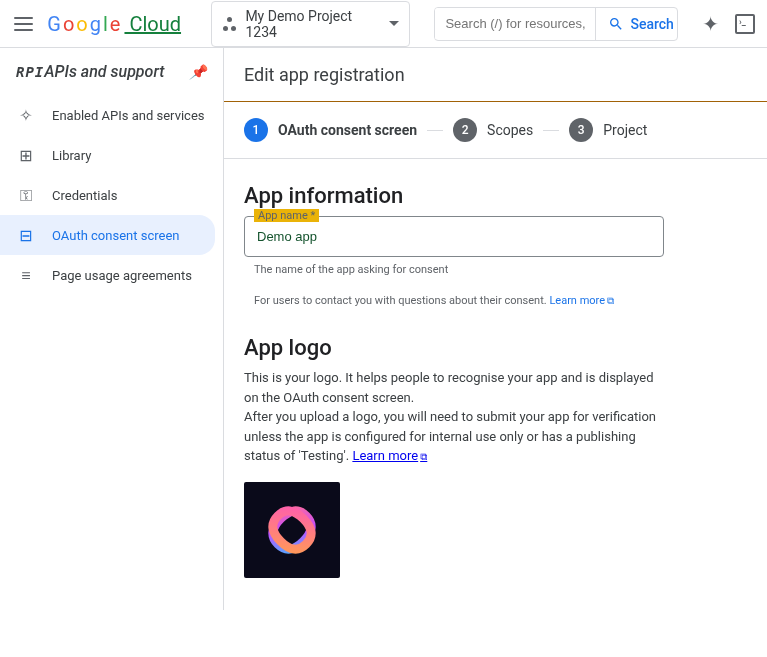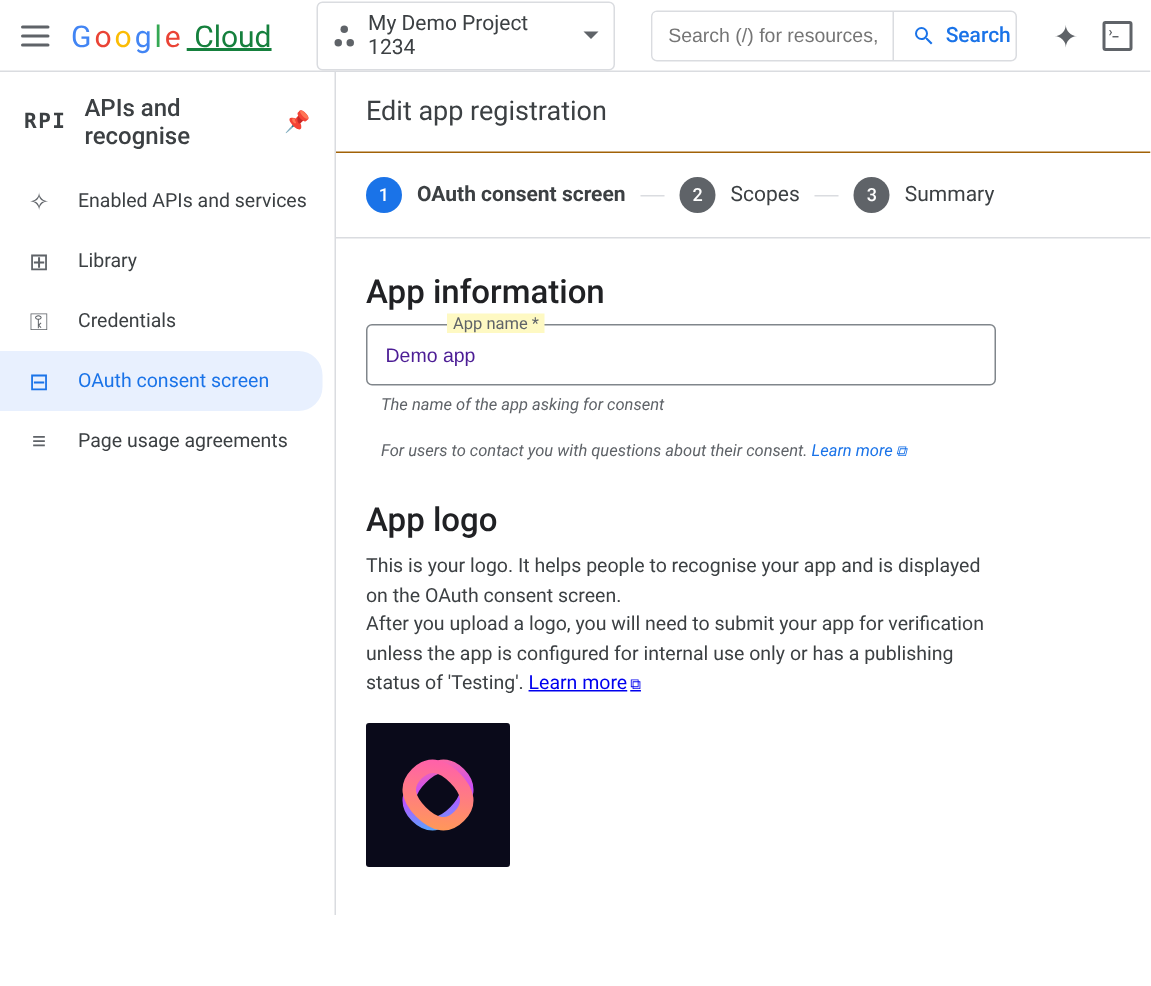--- a/index.html
+++ b/index.html
@@ -25,21 +25,21 @@
     .searchbox .search-btn svg { width: 16px; height: 16px; }
     .spacer { flex: 1; }
     .topicons { display: flex; gap: 16px; align-items: center; }
     .topicons .sparkle { font-size: 20px; color: #5f6368; cursor: pointer; }
     .topicons .shell { width: 20px; height: 20px; border: 2px solid #5f6368; border-radius: 2px; position: relative; cursor: pointer; }
     .topicons .shell::after { content: '›_'; position: absolute; font-size: 9px; color: #5f6368; top: 1px; left: 2px; font-weight: bold; }
 
     
     .layout { display: flex; }
     .sidebar { width: 224px; border-right: 1px solid #dadce0; padding-top: 0; }
-    .sidebar-header { display: flex; align-items: center; gap: 12px; padding: 14px 16px; font-size: 16px; font-weight: 500; color: #3c4043; }
+    .sidebar-header { display: flex; align-items: center; padding: 14px 16px; font-size: 16px; font-weight: 500; color: #3c4043; font-style: italic; }
     .api-logo { font-family: monospace; font-weight: bold; font-size: 14px; letter-spacing: 1px; }
     .pin-icon { color: #1a73e8; font-size: 14px; margin-left: auto; }
     .nav { list-style: none; }
     .nav li { display: flex; align-items: center; gap: 16px; padding: 10px 16px; font-size: 13px; color: #3c4043; cursor: pointer; }
     .nav li.active { background: #e8f0fe; color: #1a73e8; border-radius: 0 16px 16px 0; margin-right: 8px; }
     .nav li.active .nav-icon { color: #1a73e8; }
     .nav-icon { width: 20px; height: 20px; display: flex; align-items: center; justify-content: center; color: #5f6368; font-size: 16px; }
 
     
     .main { flex: 1; padding: 0; }
@@ -51,25 +51,25 @@
     .step-num.active { background: #1a73e8; }
     .step-label { font-size: 14px; color: #3c4043; }
     .step-label.active { font-weight: 700; }
     .step-div { width: 16px; height: 1px; background: #dadce0; }
     
     .content { padding: 24px 20px; max-width: 460px; }
     .section-title { font-size: 22px; font-weight: 500; color: #202124; margin-bottom: 8px; }
     .section-desc { font-size: 13px; color: #3c4043; line-height: 1.5; margin-bottom: 16px; }
     
     .field { position: relative; margin-bottom: 4px; }
-    .field-label { position: absolute; top: -7px; left: 10px; background: #fef9c3; padding: 0 4px; font-size: 11px; color: #5f6368; margin-left: 44px; }
-    .field input, .field .select-box { width: 100%; border: 1px solid #80868b; border-radius: 4px; padding: 12px 12px; font-size: 13px; color: #4c1d95; outline: none; }
+    .field-label { position: absolute; top: -7px; left: 10px; background: #eab308; padding: 0 4px; font-size: 11px; color: #5f6368; }
+    .field input, .field .select-box { width: 100%; border: 1px solid #80868b; border-radius: 4px; padding: 12px 12px; font-size: 13px; color: #14532d; outline: none; }
     .field .select-box { display: flex; justify-content: space-between; align-items: center; cursor: pointer; height: 42px; }
     .field .select-box .caret { width: 0; height: 0; border-left: 5px solid transparent; border-right: 5px solid transparent; border-top: 5px solid #3c4043; }
-    .helper { font-size: 11px; color: #5f6368; margin: 6px 0 18px 10px; font-style: italic; }
+    .helper { font-size: 11px; color: #5f6368; margin: 6px 0 18px 10px; }
     .helper a { color: #1a73e8; text-decoration: none; }
     .ext-icon { font-size: 10px; margin-left: 2px; }
     
     .logo-section { margin-top: 28px; }
     .logo-preview { width: 96px; height: 96px; background: #0a0a1a; border-radius: 2px; display: flex; align-items: center; justify-content: center; margin-bottom: 8px; }
     .logo-preview svg { width: 64px; height: 64px; }
   </style>
 </head>
 <body>
 
@@ -107,21 +107,21 @@
     <span class="sparkle">✦</span>
     <span class="shell"></span>
   </div>
 </div>
 
 <div class="layout">
 
   <div class="sidebar">
     <div class="sidebar-header">
       <span class="api-logo">RPI</span>
-      <span>APIs and recognise</span>
+      <span>APIs and support</span>
       <span class="pin-icon">📌</span>
     </div>
     <ul class="nav">
       <li>
         <span class="nav-icon">✧</span>
         <span>Enabled APIs and services</span>
       </li>
       <li>
         <span class="nav-icon">⊞</span>
         <span>Library</span>
@@ -148,21 +148,21 @@
 
     <div class="stepper-wrap">
       <div class="stepper">
         <span class="step-num active">1</span>
         <span class="step-label active">OAuth consent screen</span>
         <span class="step-div"></span>
         <span class="step-num">2</span>
         <span class="step-label">Scopes</span>
         <span class="step-div"></span>
         <span class="step-num">3</span>
-        <span class="step-label">Summary</span>
+        <span class="step-label">Project</span>
       </div>
     </div>
 
     <div class="content">
 
       <div class="section-title">App information</div>
 
       <div class="field">
         <span class="field-label">App name *</span>
         <input type="text" value="Demo app" style="">

